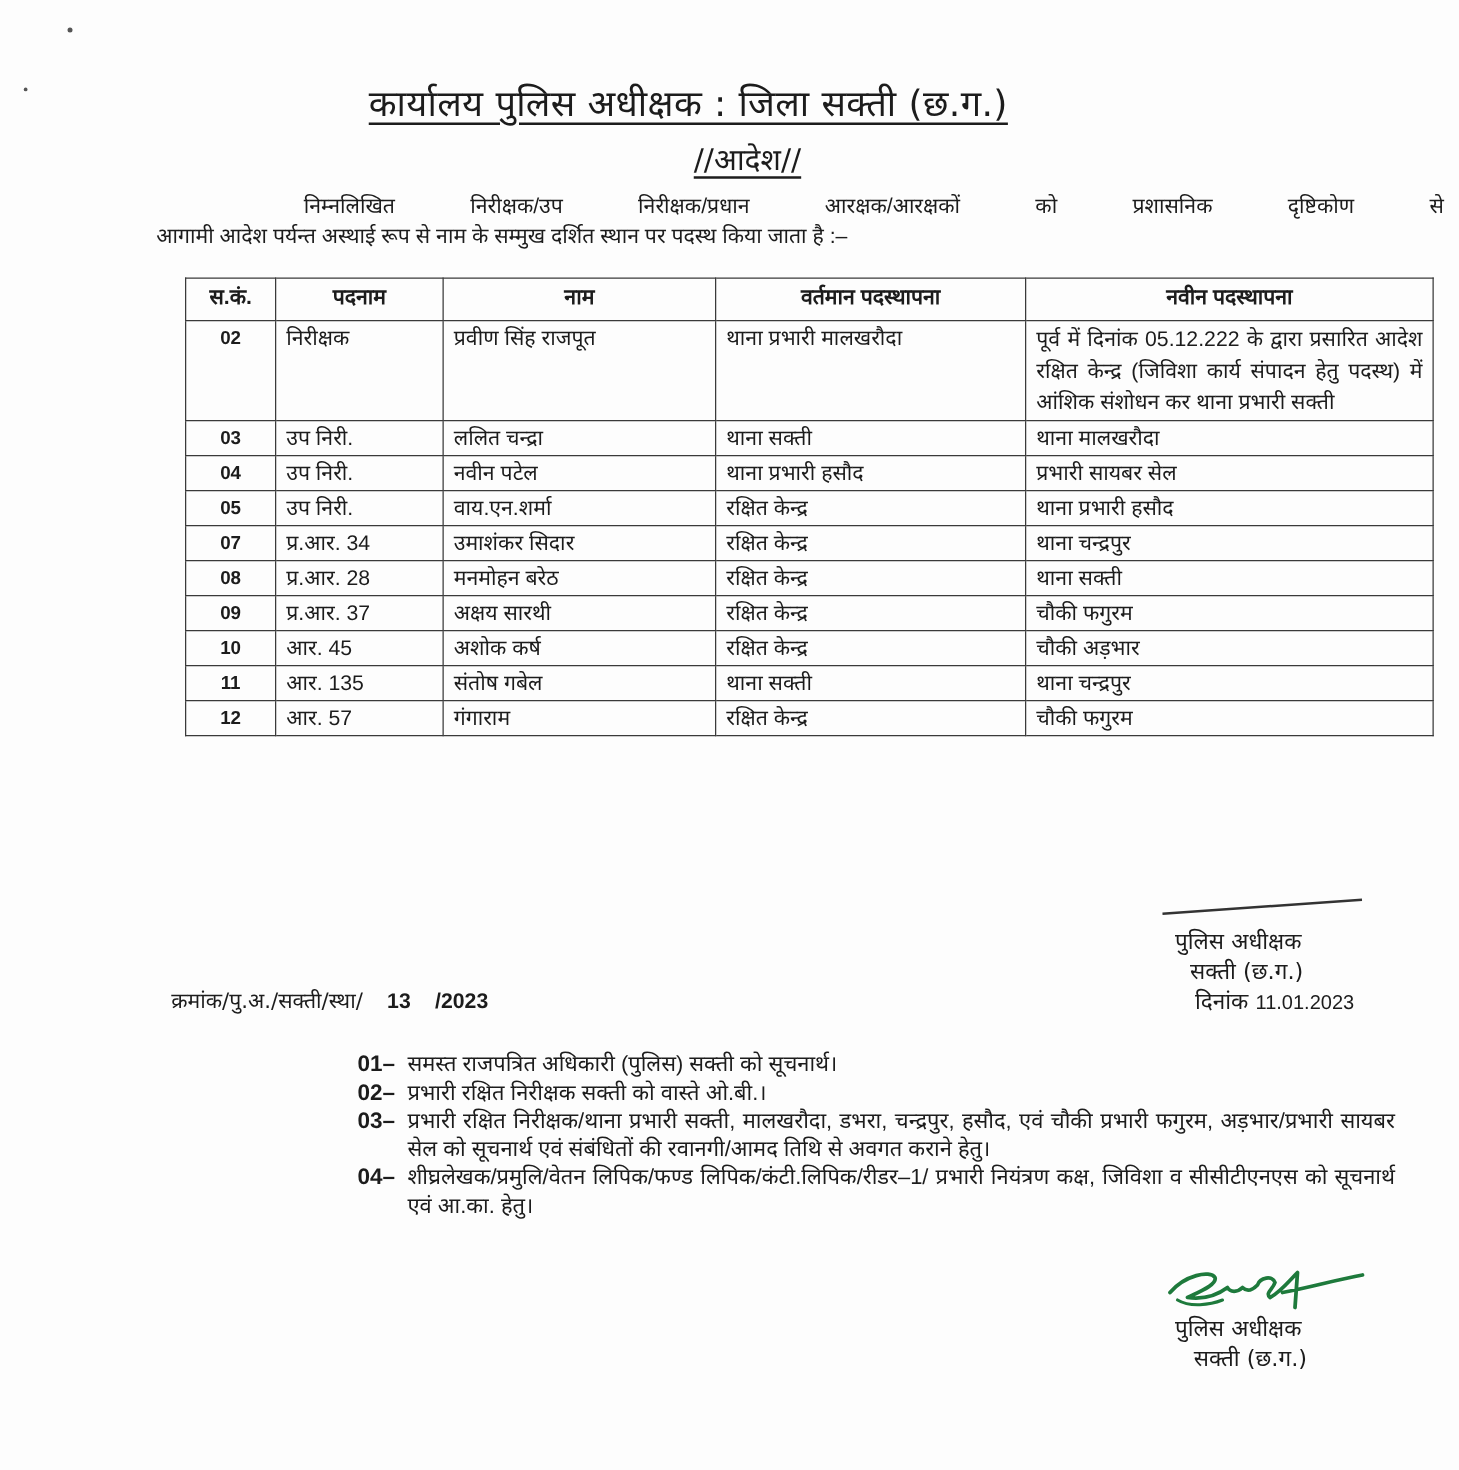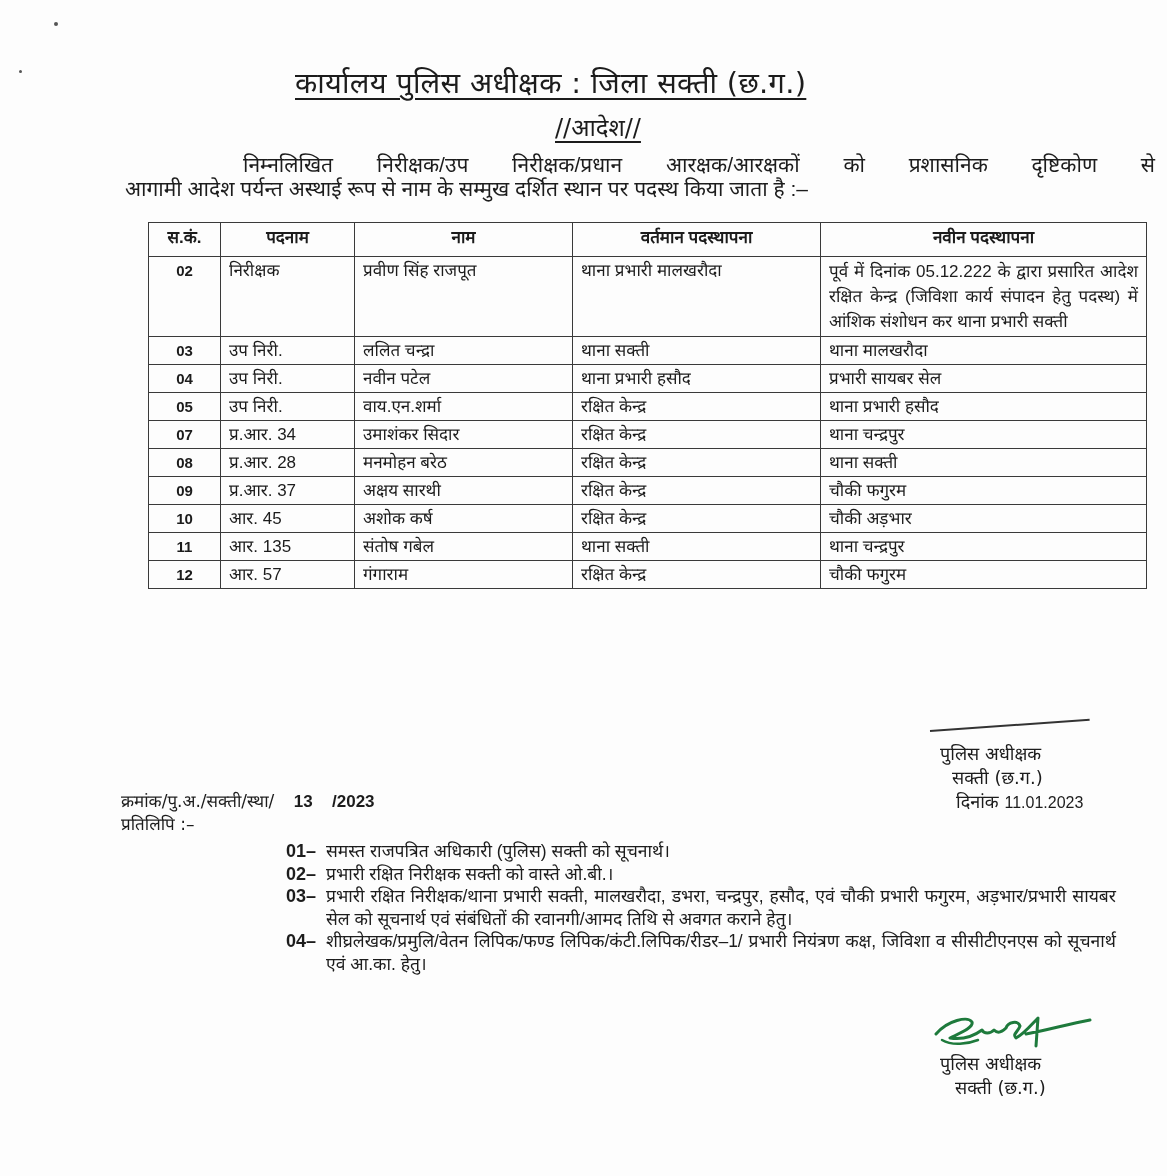--- a/index.html
+++ b/index.html
@@ -42,21 +42,21 @@
       text-underline-offset: 5px;
       text-decoration-thickness: 2px;
       white-space: nowrap;
     }
     .intro {
       position: absolute;
       left: 125px;
       top: 153px;
       width: 1030px;
       font-family: "Liberation Sans", sans-serif;
-      font-size: 21px;
+      font-size: 17px;
       line-height: 24px;
     }
     .intro .line1 {
       display: block;
       padding-left: 118px;
       text-align: justify;
       text-align-last: justify;
     }
     .intro .line2 {
       display: block;
@@ -116,21 +116,21 @@
       background: #333;
       transform: rotate(-4deg);
       transform-origin: left center;
     }
     .sign-top .l2 { padding-left: 12px; display: block; }
     .sign-top .l3 { padding-left: 16px; display: block; }
     .sign-top .date { font-weight: normal; font-family: "Liberation Sans", sans-serif; font-size: 16px; }
 
     .ref {
       position: absolute;
-      left: 121px;
+      left: 137px;
       top: 790px;
       font-size: 17px;
       line-height: 22px;
     }
     .ref .refnum { font-family: "Liberation Sans", sans-serif; font-weight: bold; }
 
     .copies {
       position: absolute;
       left: 286px;
       top: 840px;
@@ -283,21 +283,20 @@
     <span class="date">11.01.2023</span>
   </span>
 </div>
 
 <div class="ref">
   <div>
     <span>क्रमांक/पु.अ./सक्ती/स्था/</span>
     <span class="refnum" style="padding:0 14px;">13</span>
     <span class="refnum">/2023</span>
   </div>
-  <div>प्रतिलिपि :–</div>
 </div>
 
 <div class="copies">
   <div class="copy-item">
     <span class="num">01–</span>
     <span class="txt">समस्त राजपत्रित अधिकारी (पुलिस) सक्ती को सूचनार्थ।</span>
   </div>
   <div class="copy-item">
     <span class="num">02–</span>
     <span class="txt">प्रभारी रक्षित निरीक्षक सक्ती को वास्ते ओ.बी.।</span>

